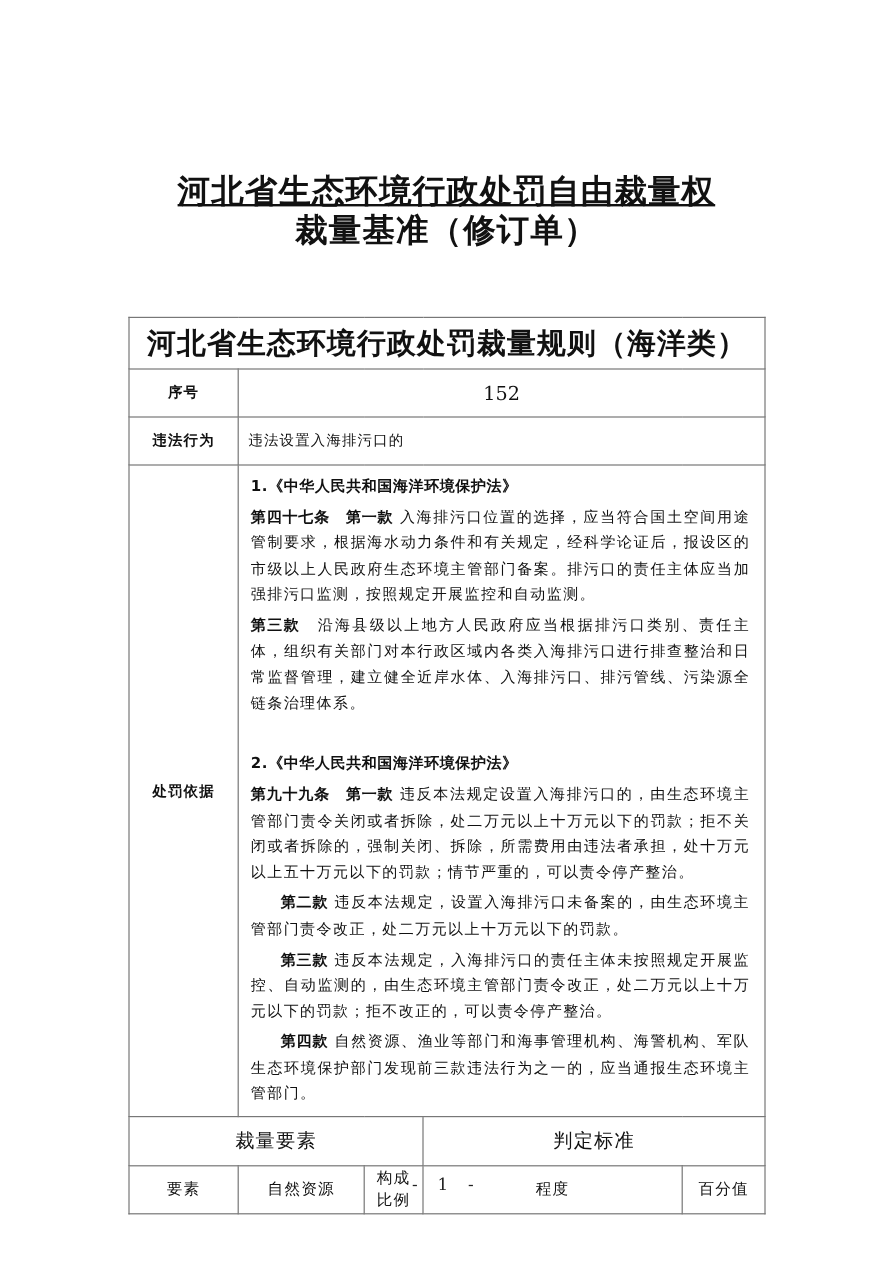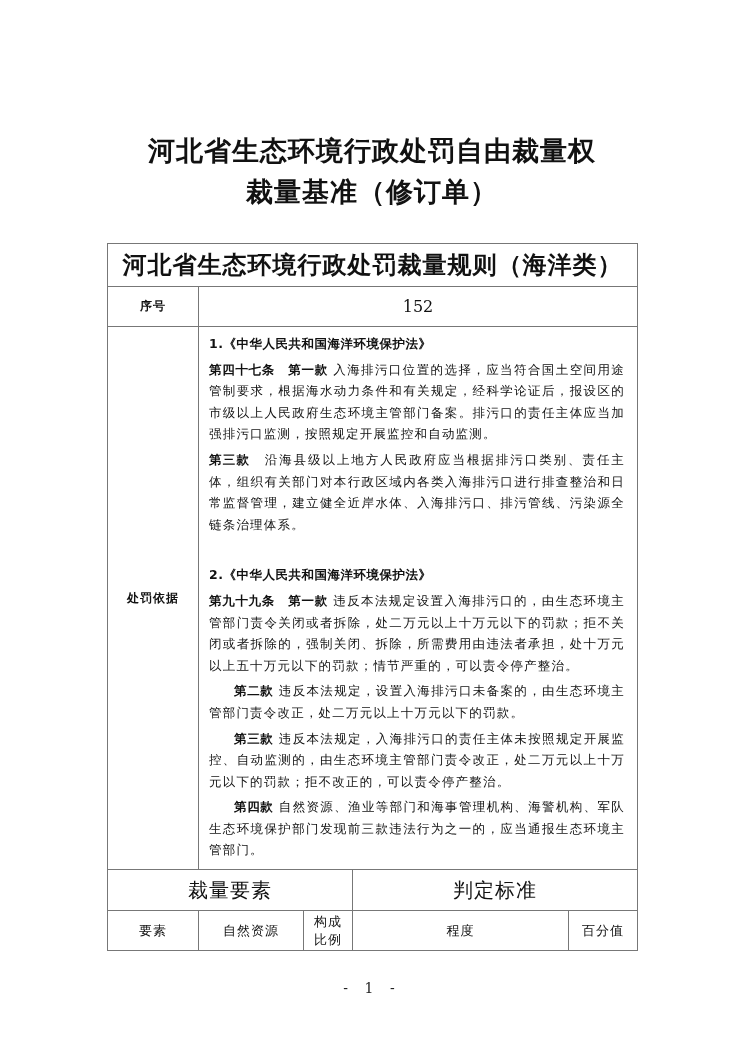--- a/index.html
+++ b/index.html
@@ -5,25 +5,25 @@
     html, body { margin: 0; padding: 0; background: #ffffff; }
     body {
       width: 744px; height: 1052px; position: relative; overflow: hidden;
       font-family: "DejaVu Serif", "Liberation Serif", serif; color: #111;
     }
     .doc-title {
       position: absolute; left: 0; width: 744px; text-align: center;
       font-family: "DejaVu Serif", serif; font-weight: bold;
       font-size: 27px; letter-spacing: 1px; color: #111;
     }
-    .t1 { top: 133px; }
+    .t1 { top: 141px; text-decoration: underline; }
     .t2 { top: 174px; }
 
     table.rules {
-      position: absolute; left: 107px; top: 243px;
+      position: absolute; left: 107px; top: 264px;
       width: 530px; border-collapse: collapse; table-layout: fixed;
     }
     table.rules td {
       border: 1.5px solid #777; padding: 0; vertical-align: middle;
     }
     .cap {
       height: 42px; text-align: center; font-weight: bold; font-size: 24px;
       font-family: "DejaVu Serif", serif; letter-spacing: 1px;
     }
     .lbl {
@@ -35,21 +35,21 @@
     .row-h { height: 40px; }
     .basis {
       padding: 2px 8px 4px 6px !important; vertical-align: top !important;
       font-size: 12.5px; line-height: 21.6px; letter-spacing: 1.2px;
       text-align: justify;
     }
     .basis b { font-family: "DejaVu Sans", sans-serif; font-weight: bold; letter-spacing: 0.5px; }
     .basis p { margin: 4px; }
     .indent { text-indent: 2em; }
     .gap { height: 21px; }
-    .hdr2 { height: 40px; text-align: center; font-size: 20px; font-family: "DejaVu Sans", sans-serif; letter-spacing: 1px; }
+    .hdr2 { height: 40px; text-align: center; font-size: 16px; font-family: "DejaVu Sans", sans-serif; letter-spacing: 1px; }
     .hdr3 { height: 39px; text-align: center; font-size: 13px; line-height: 18px; font-family: "DejaVu Sans", sans-serif; letter-spacing: 1px; }
     .page-num {
       position: absolute; top: 980px; left: 0; width: 744px; text-align: center;
       font-size: 14px; color: #222; letter-spacing: 6px;
     }
   </style>
 </head>
 <body>
 
 <div class="doc-title t1">河北省生态环境行政处罚自由裁量权</div>
@@ -63,20 +63,24 @@
     <col style="width:216px">
     <col style="width:69px">
   </colgroup>
   <tbody>
       <tr>
     <td colspan="5" class="cap">河北省生态环境行政处罚裁量规则（海洋类）</td>
   </tr>
   <tr class="row-h">
     <td class="lbl">序号</td>
     <td colspan="4" class="val-center">152</td>
+  </tr>
+  <tr class="row-h">
+    <td class="lbl">违法行为</td>
+    <td colspan="4" class="val-left">违法设置入海排污口的</td>
   </tr>
   <tr style="height:486px">
     <td class="lbl">处罚依据</td>
     <td colspan="4" class="basis">
       <p><b>1.《中华人民共和国海洋环境保护法》</b></p>
       <p><b>第四十七条　第一款</b><span> 入海排污口位置的选择，应当符合国土空间用途管制要求，根据海水动力条件和有关规定，经科学论证后，报设区的市级以上人民政府生态环境主管部门备案。排污口的责任主体应当加强排污口监测，按照规定开展监控和自动监测。</span></p>
       <p><b>第三款</b><span>　沿海县级以上地方人民政府应当根据排污口类别、责任主体，组织有关部门对本行政区域内各类入海排污口进行排查整治和日常监督管理，建立健全近岸水体、入海排污口、排污管线、污染源全链条治理体系。</span></p>
       <div class="gap"></div>
       <p><b>2.《中华人民共和国海洋环境保护法》</b></p>
       <p><b>第九十九条　第一款</b><span> 违反本法规定设置入海排污口的，由生态环境主管部门责令关闭或者拆除，处二万元以上十万元以下的罚款；拒不关闭或者拆除的，强制关闭、拆除，所需费用由违法者承担，处十万元以上五十万元以下的罚款；情节严重的，可以责令停产整治。</span></p>

